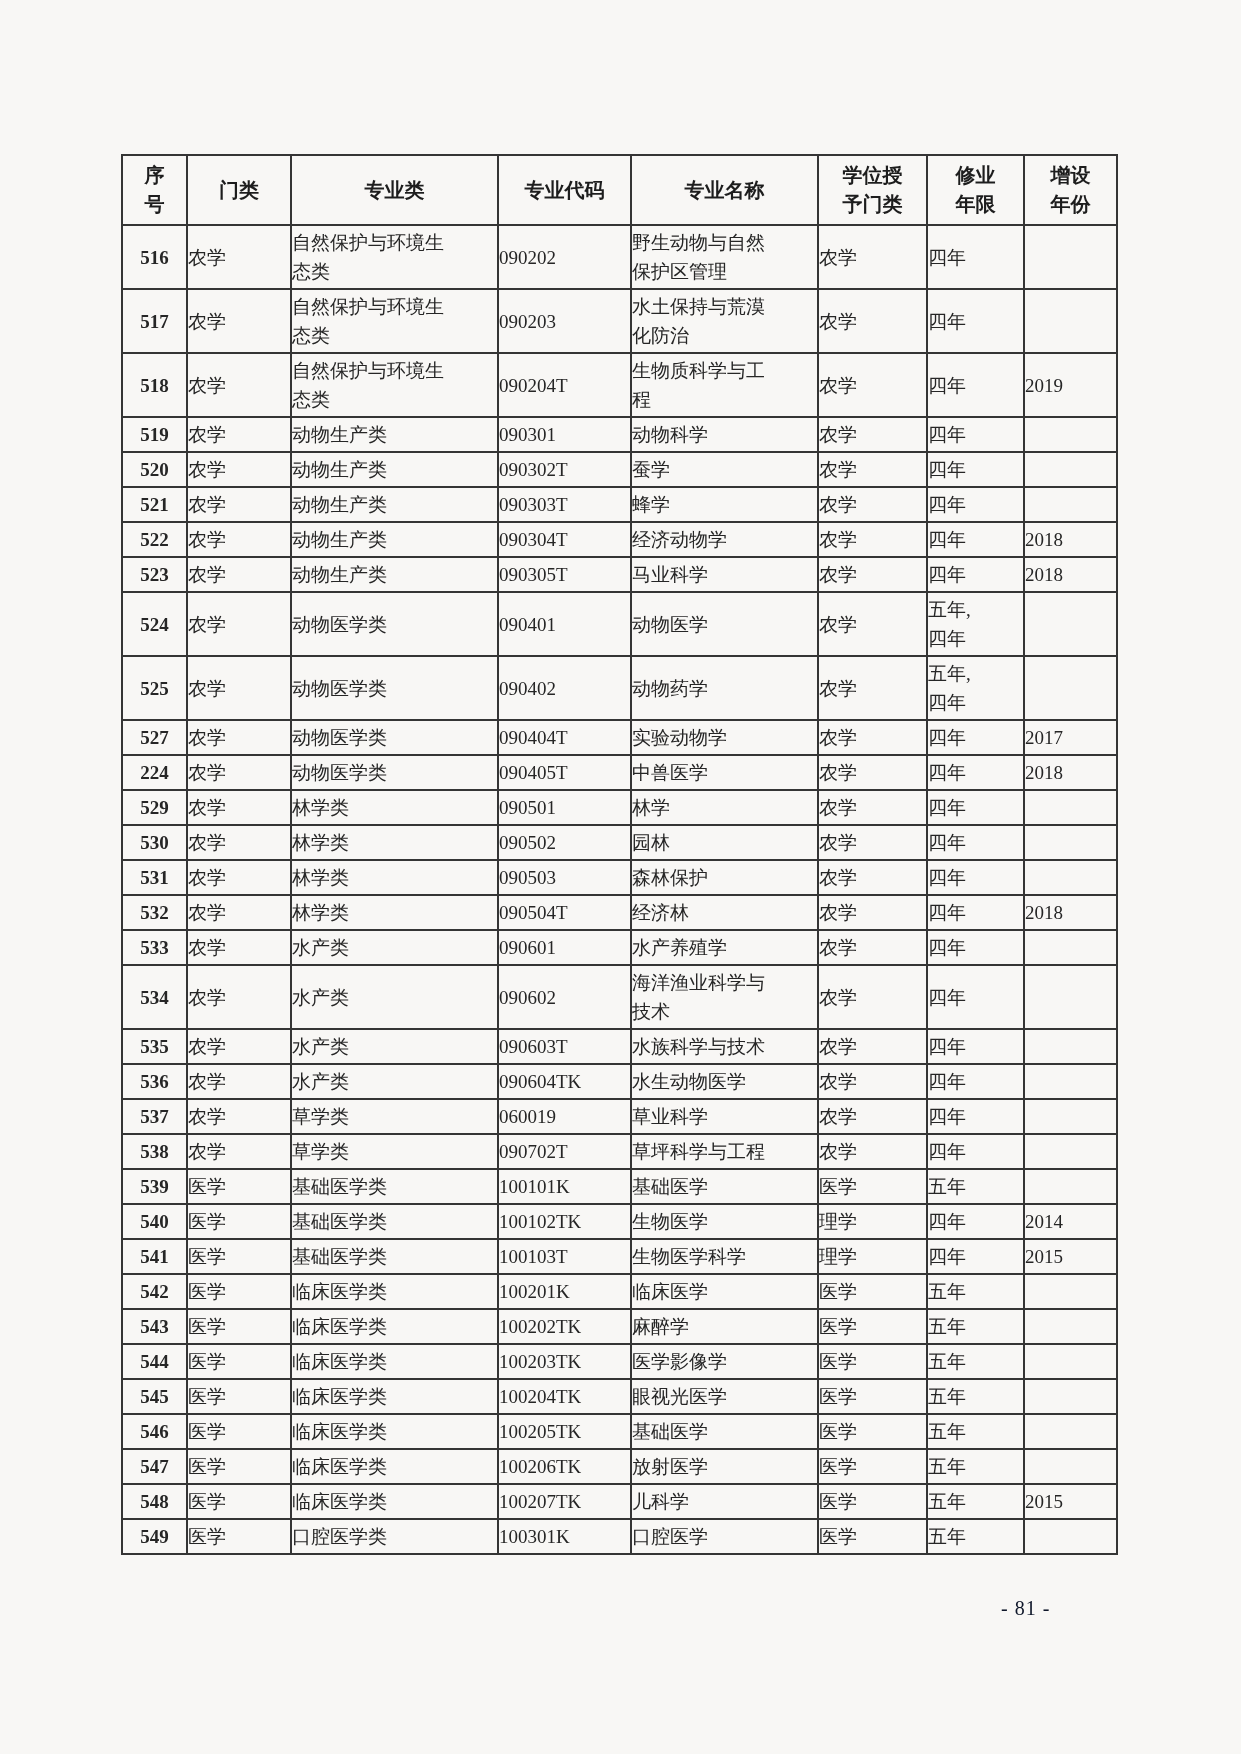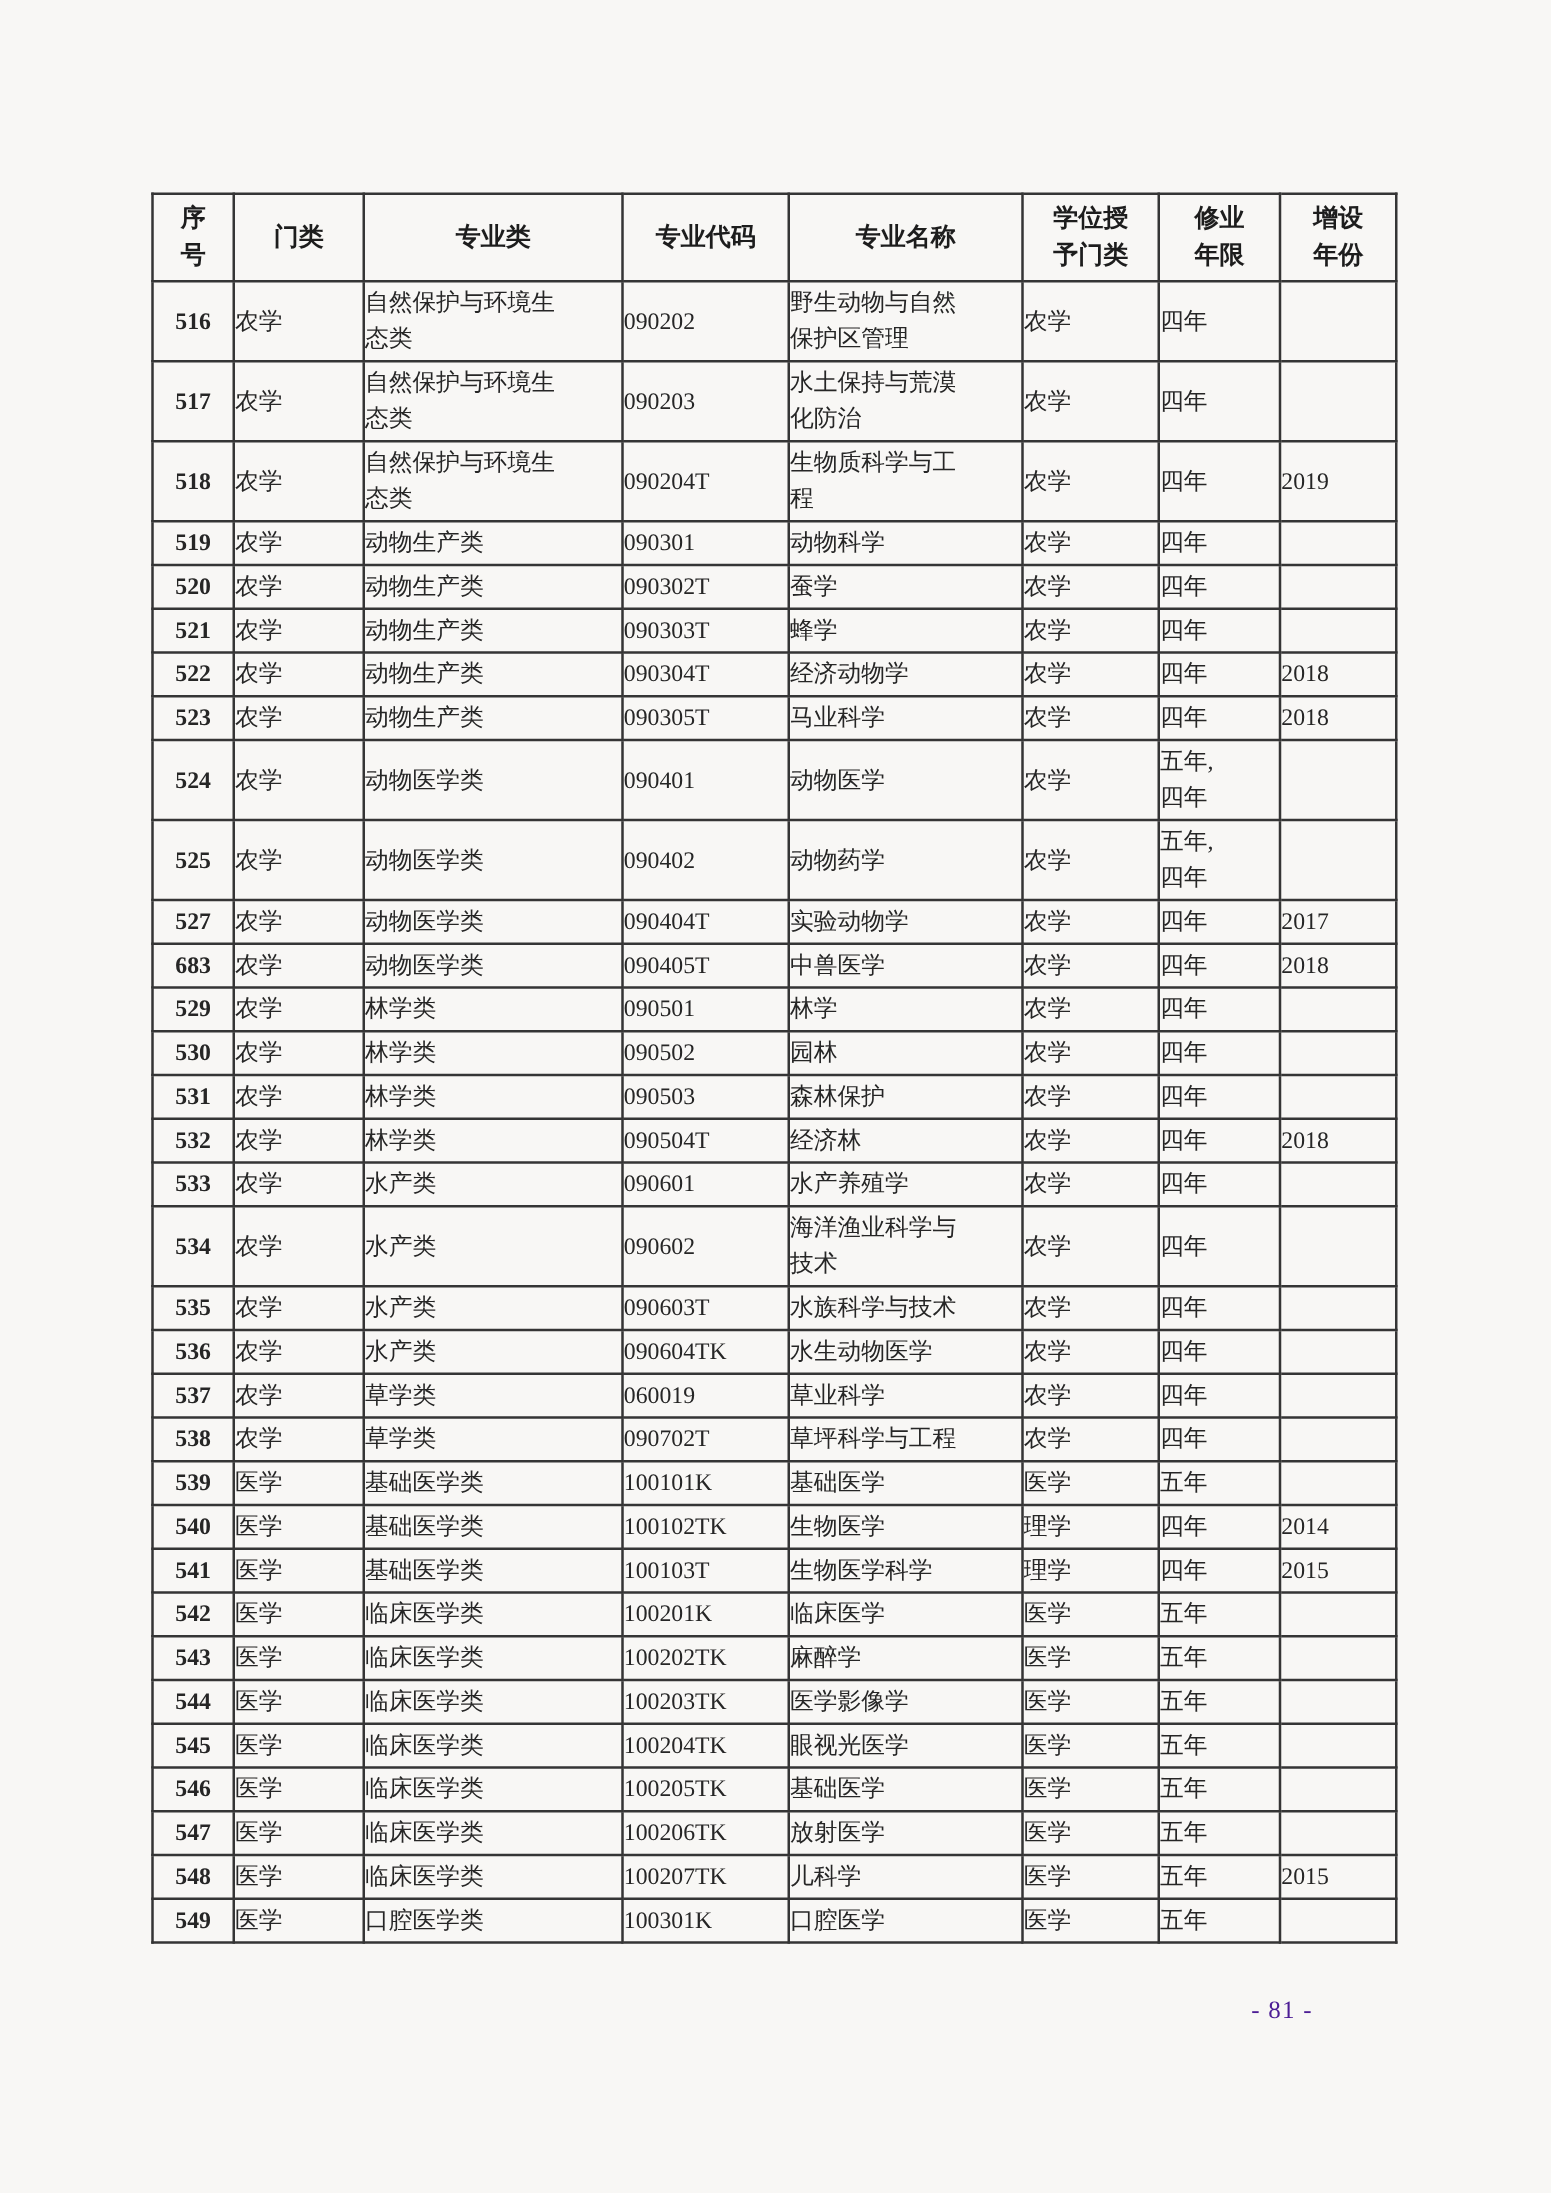--- a/index.html
+++ b/index.html
@@ -44,21 +44,21 @@
   td.c0{text-align:center;font-weight:bold;}
   td.c1{padding-left:13px;}
   td.c2{padding-left:17px;}
   td.c3{padding-left:12px;}
   td.c4{padding-left:17px;}
   td.c5{padding-left:15px;}
   td.c6{padding-left:17px;}
   td.c7{padding-left:21px;}
   .page-number{
     position:absolute;left:1001px;top:1597px;
-    font-size:20px;color:#4c1d95;
+    font-size:20px;color:#0f172a;
     letter-spacing:1px;
   }
 </style>
 </head>
 <body>
 
 <div class="scan-page">
 
   <table class="catalog">
     <colgroup>
@@ -200,21 +200,21 @@
           <td class="c0">527</td>
           <td class="c1">农学</td>
           <td class="c2">动物医学类</td>
           <td class="c3">090404T</td>
           <td class="c4">实验动物学</td>
           <td class="c5">农学</td>
           <td class="c6">四年</td>
           <td class="c7">2017</td>
         </tr>
         <tr>
-          <td class="c0">683</td>
+          <td class="c0">224</td>
           <td class="c1">农学</td>
           <td class="c2">动物医学类</td>
           <td class="c3">090405T</td>
           <td class="c4">中兽医学</td>
           <td class="c5">农学</td>
           <td class="c6">四年</td>
           <td class="c7">2018</td>
         </tr>
         <tr>
           <td class="c0">529</td>

